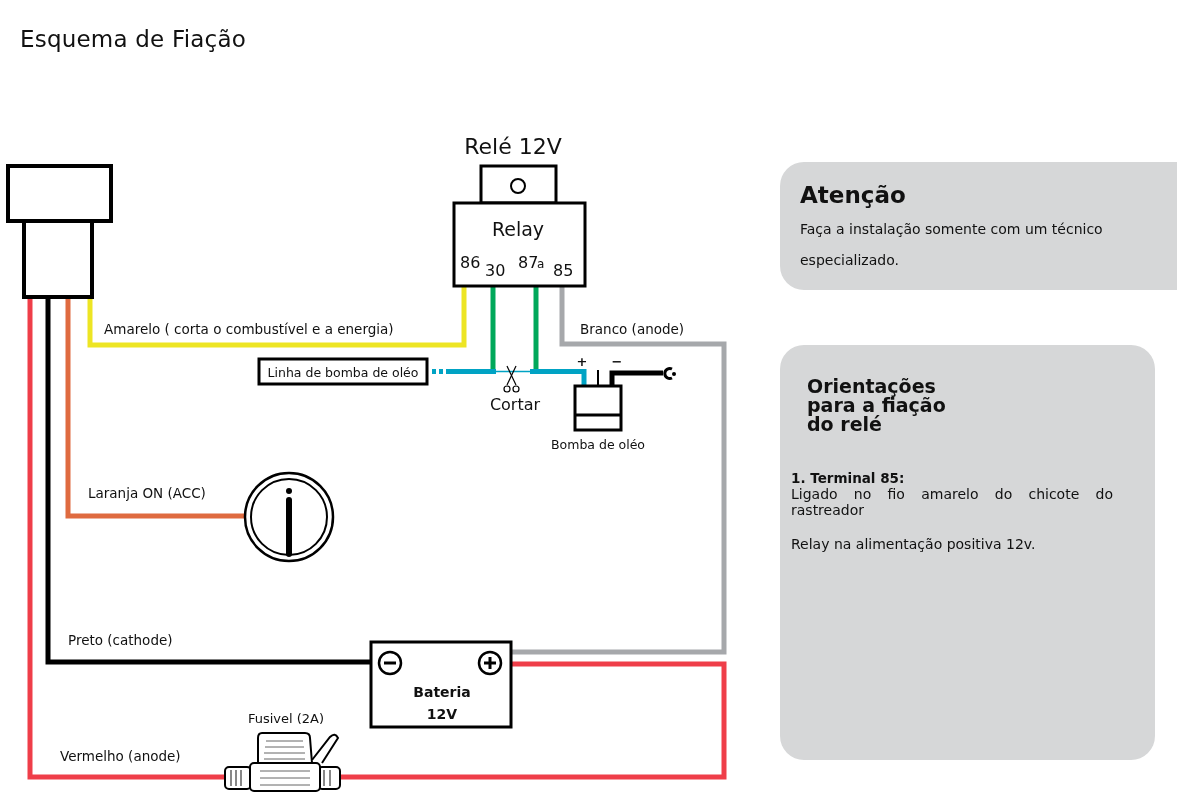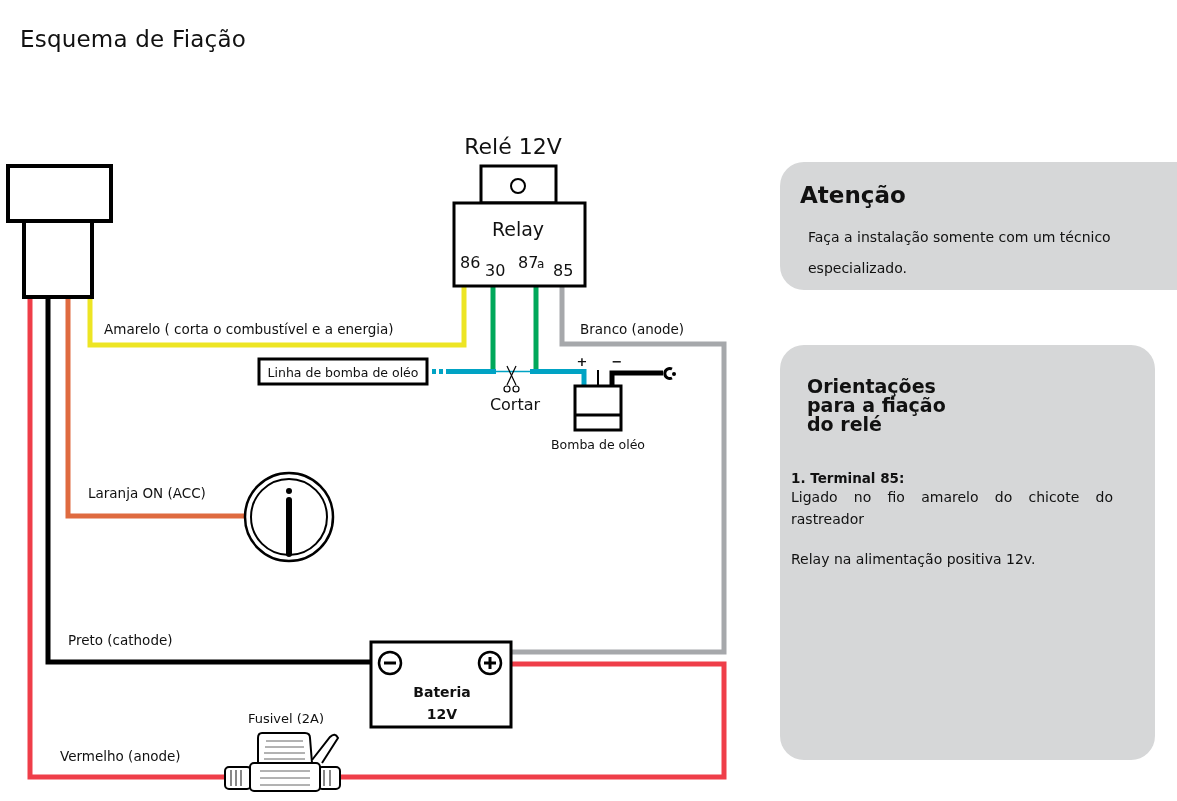--- a/index.html
+++ b/index.html
@@ -3,27 +3,27 @@
 <meta charset="utf-8">
 <style>
   html, body { margin:0; padding:0; background:#ffffff; }
   body { width:1177px; height:801px; position:relative; overflow:hidden; font-family:"DejaVu Sans", sans-serif; color:#111; }
   #page-title { position:absolute; left:6px; top:12px; font-size:23px; font-weight:500; margin:14px; letter-spacing:0.2px; }
   svg#diagram { position:absolute; left:0; top:0; }
   .lbl { font-family:"DejaVu Sans", sans-serif; fill:#111; }
   .card { position:absolute; background:#d6d7d8; border-radius:24px; }
   #card-attention { left:780px; top:162px; width:435px; height:128px;padding-left:48px; }
   #card-attention h2 { position:absolute; left:20px; top:20px; margin:0; font-size:23px; font-weight:600; }
-  #card-attention p { position:absolute; left:20px; top:52px; margin:8px; width:340px; font-size:14px; line-height:31px; }
+  #card-attention p { position:absolute; left:20px; top:52px; margin:0; width:340px; font-size:14px; line-height:31px; }
   #card-guide { left:780px; top:345px; width:375px; height:415px; }
   #card-guide h2 { position:absolute; left:27px; top:32px; margin:0; font-size:19px; font-weight:600; line-height:19px; white-space:pre-line; }
   .guide-list { position:absolute; left:11px; top:126px; width:322px; }
   .guide-item { margin-bottom:18px; }
   .guide-item .t { font-size:13.5px; font-weight:700; line-height:15px; }
-  .guide-item .d { font-size:14px; line-height:22px; text-align:justify; text-align-last:left; }
+  .guide-item .d { font-size:14px; line-height:16px; text-align:justify; text-align-last:left; }
 </style>
 </head>
 <body>
 
 <h1 id="page-title">Esquema de Fiação</h1>
 
 <svg id="diagram" width="1177" height="801" viewBox="0 0 1177 801">
 
   <g>
     <rect x="8" y="166" width="103" height="55" fill="#fff" stroke="#000" stroke-width="4"></rect>

